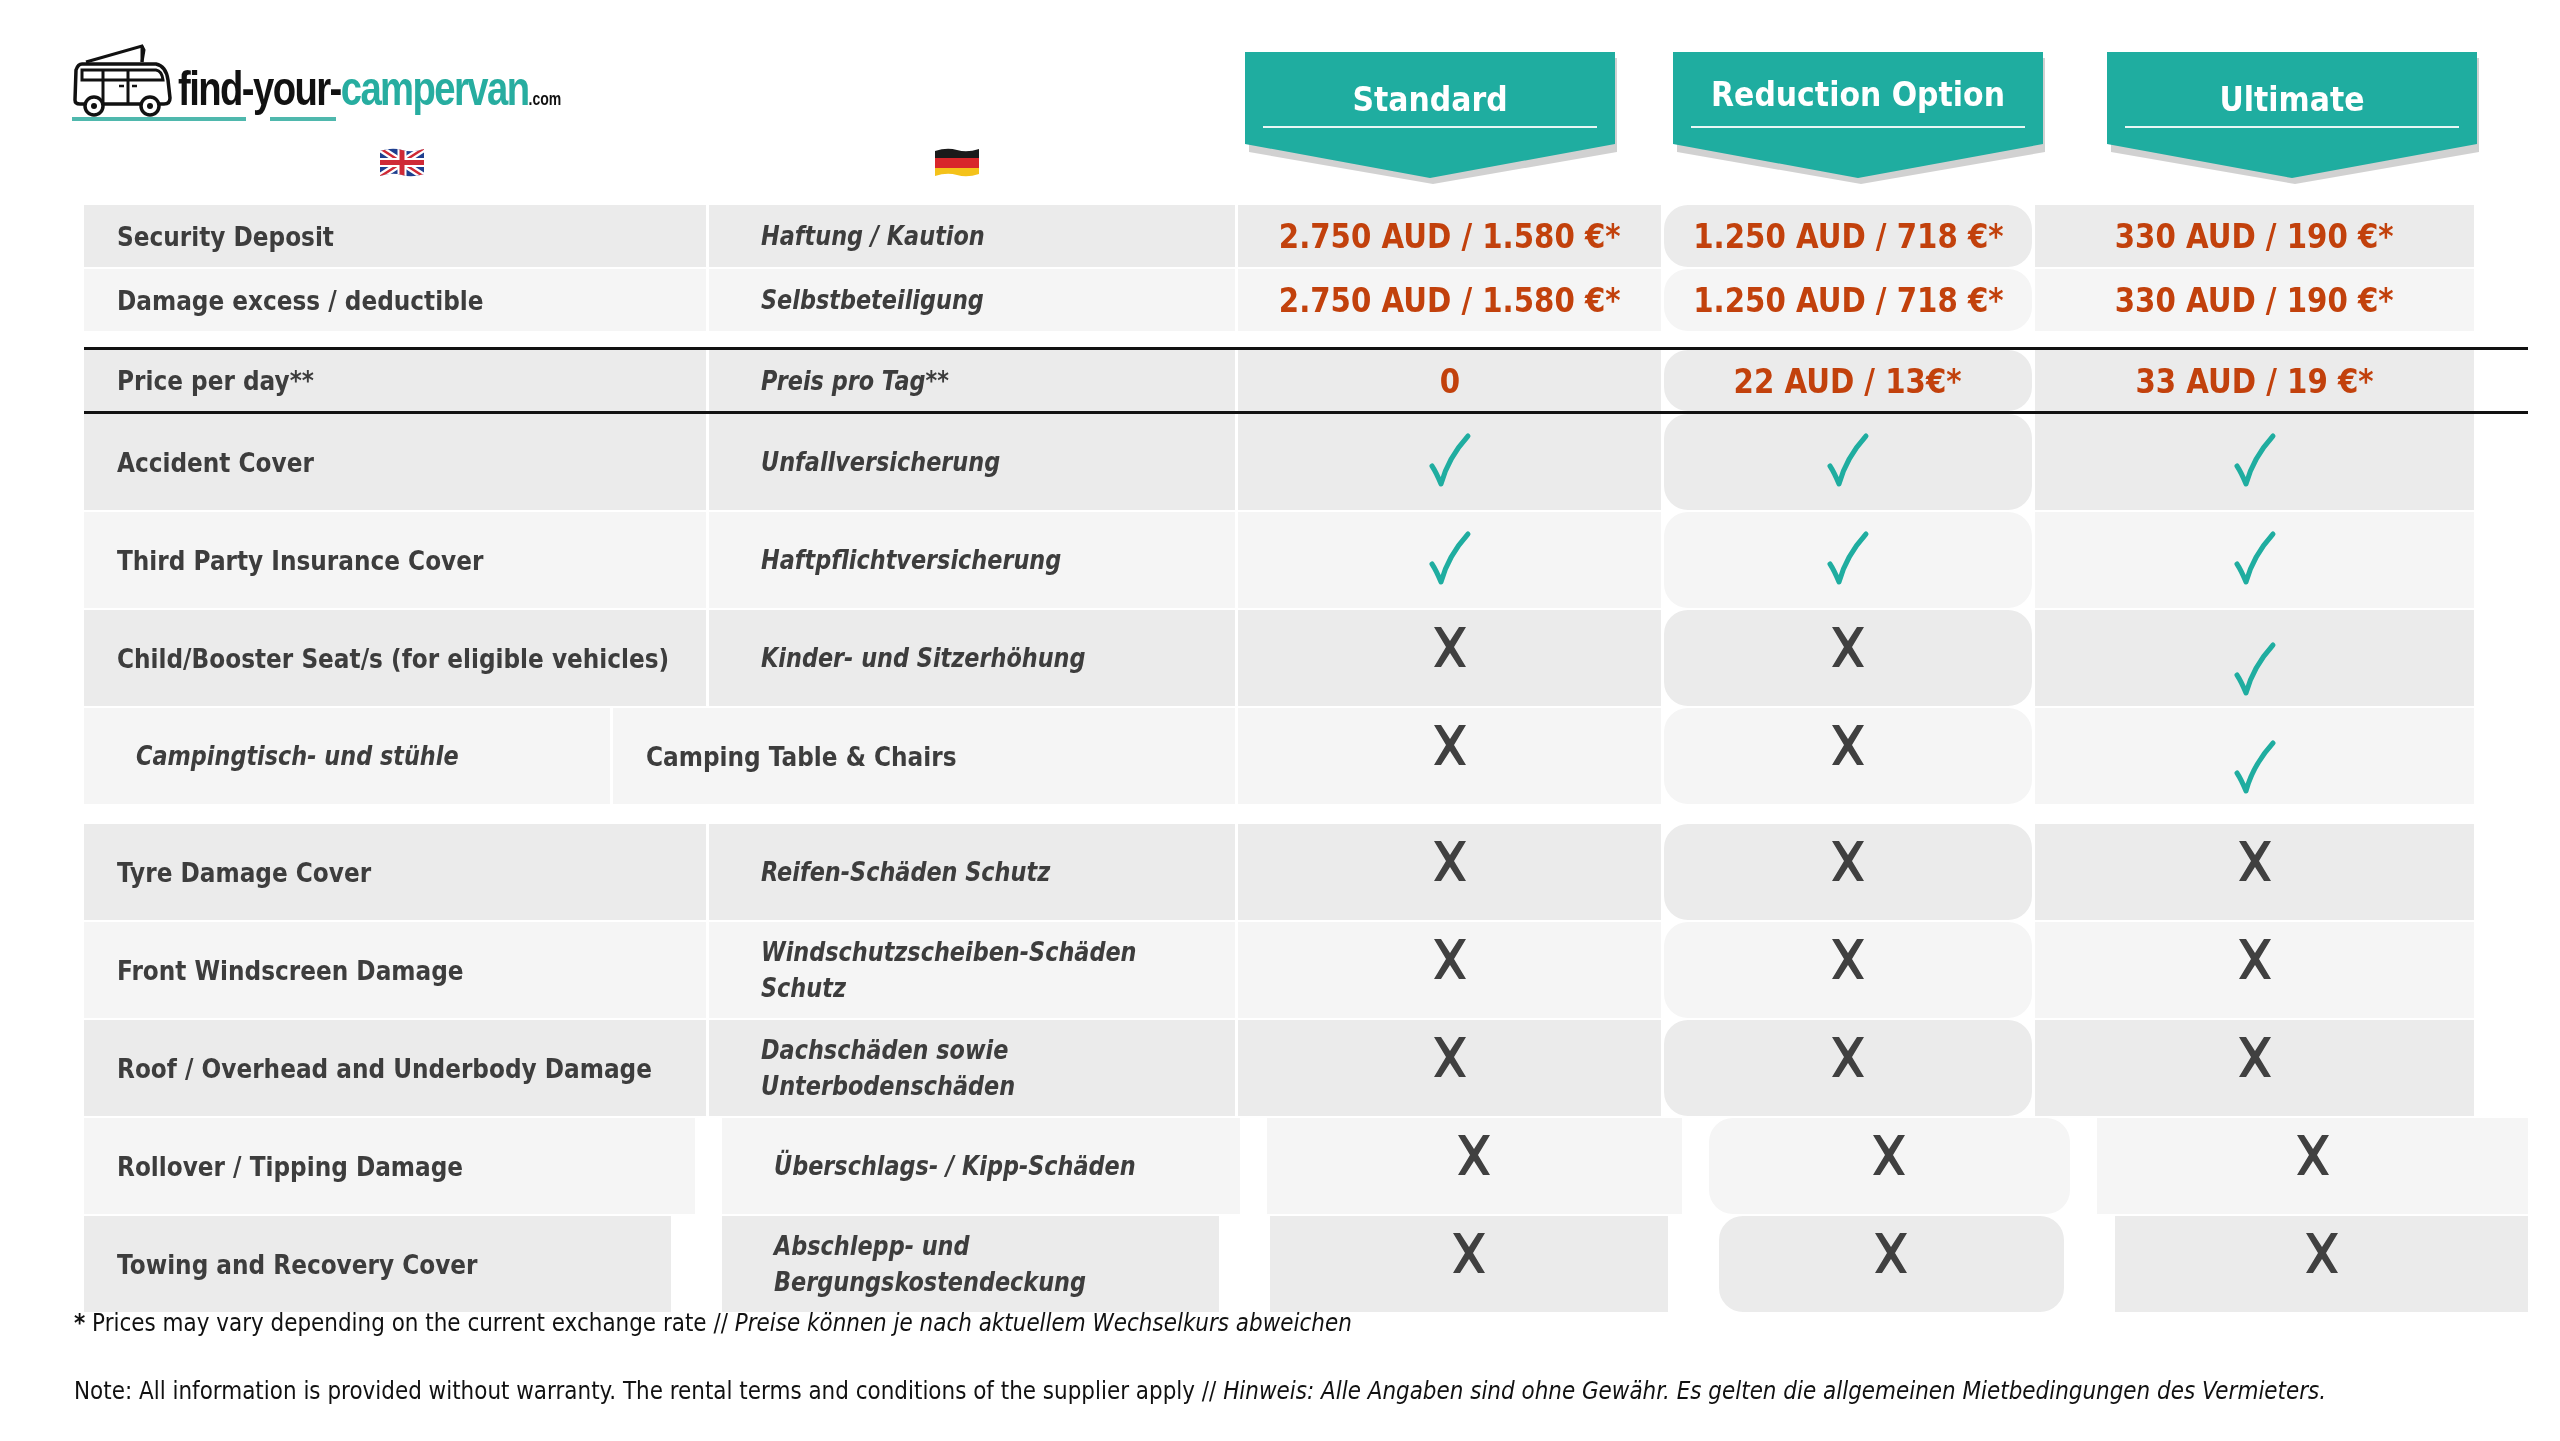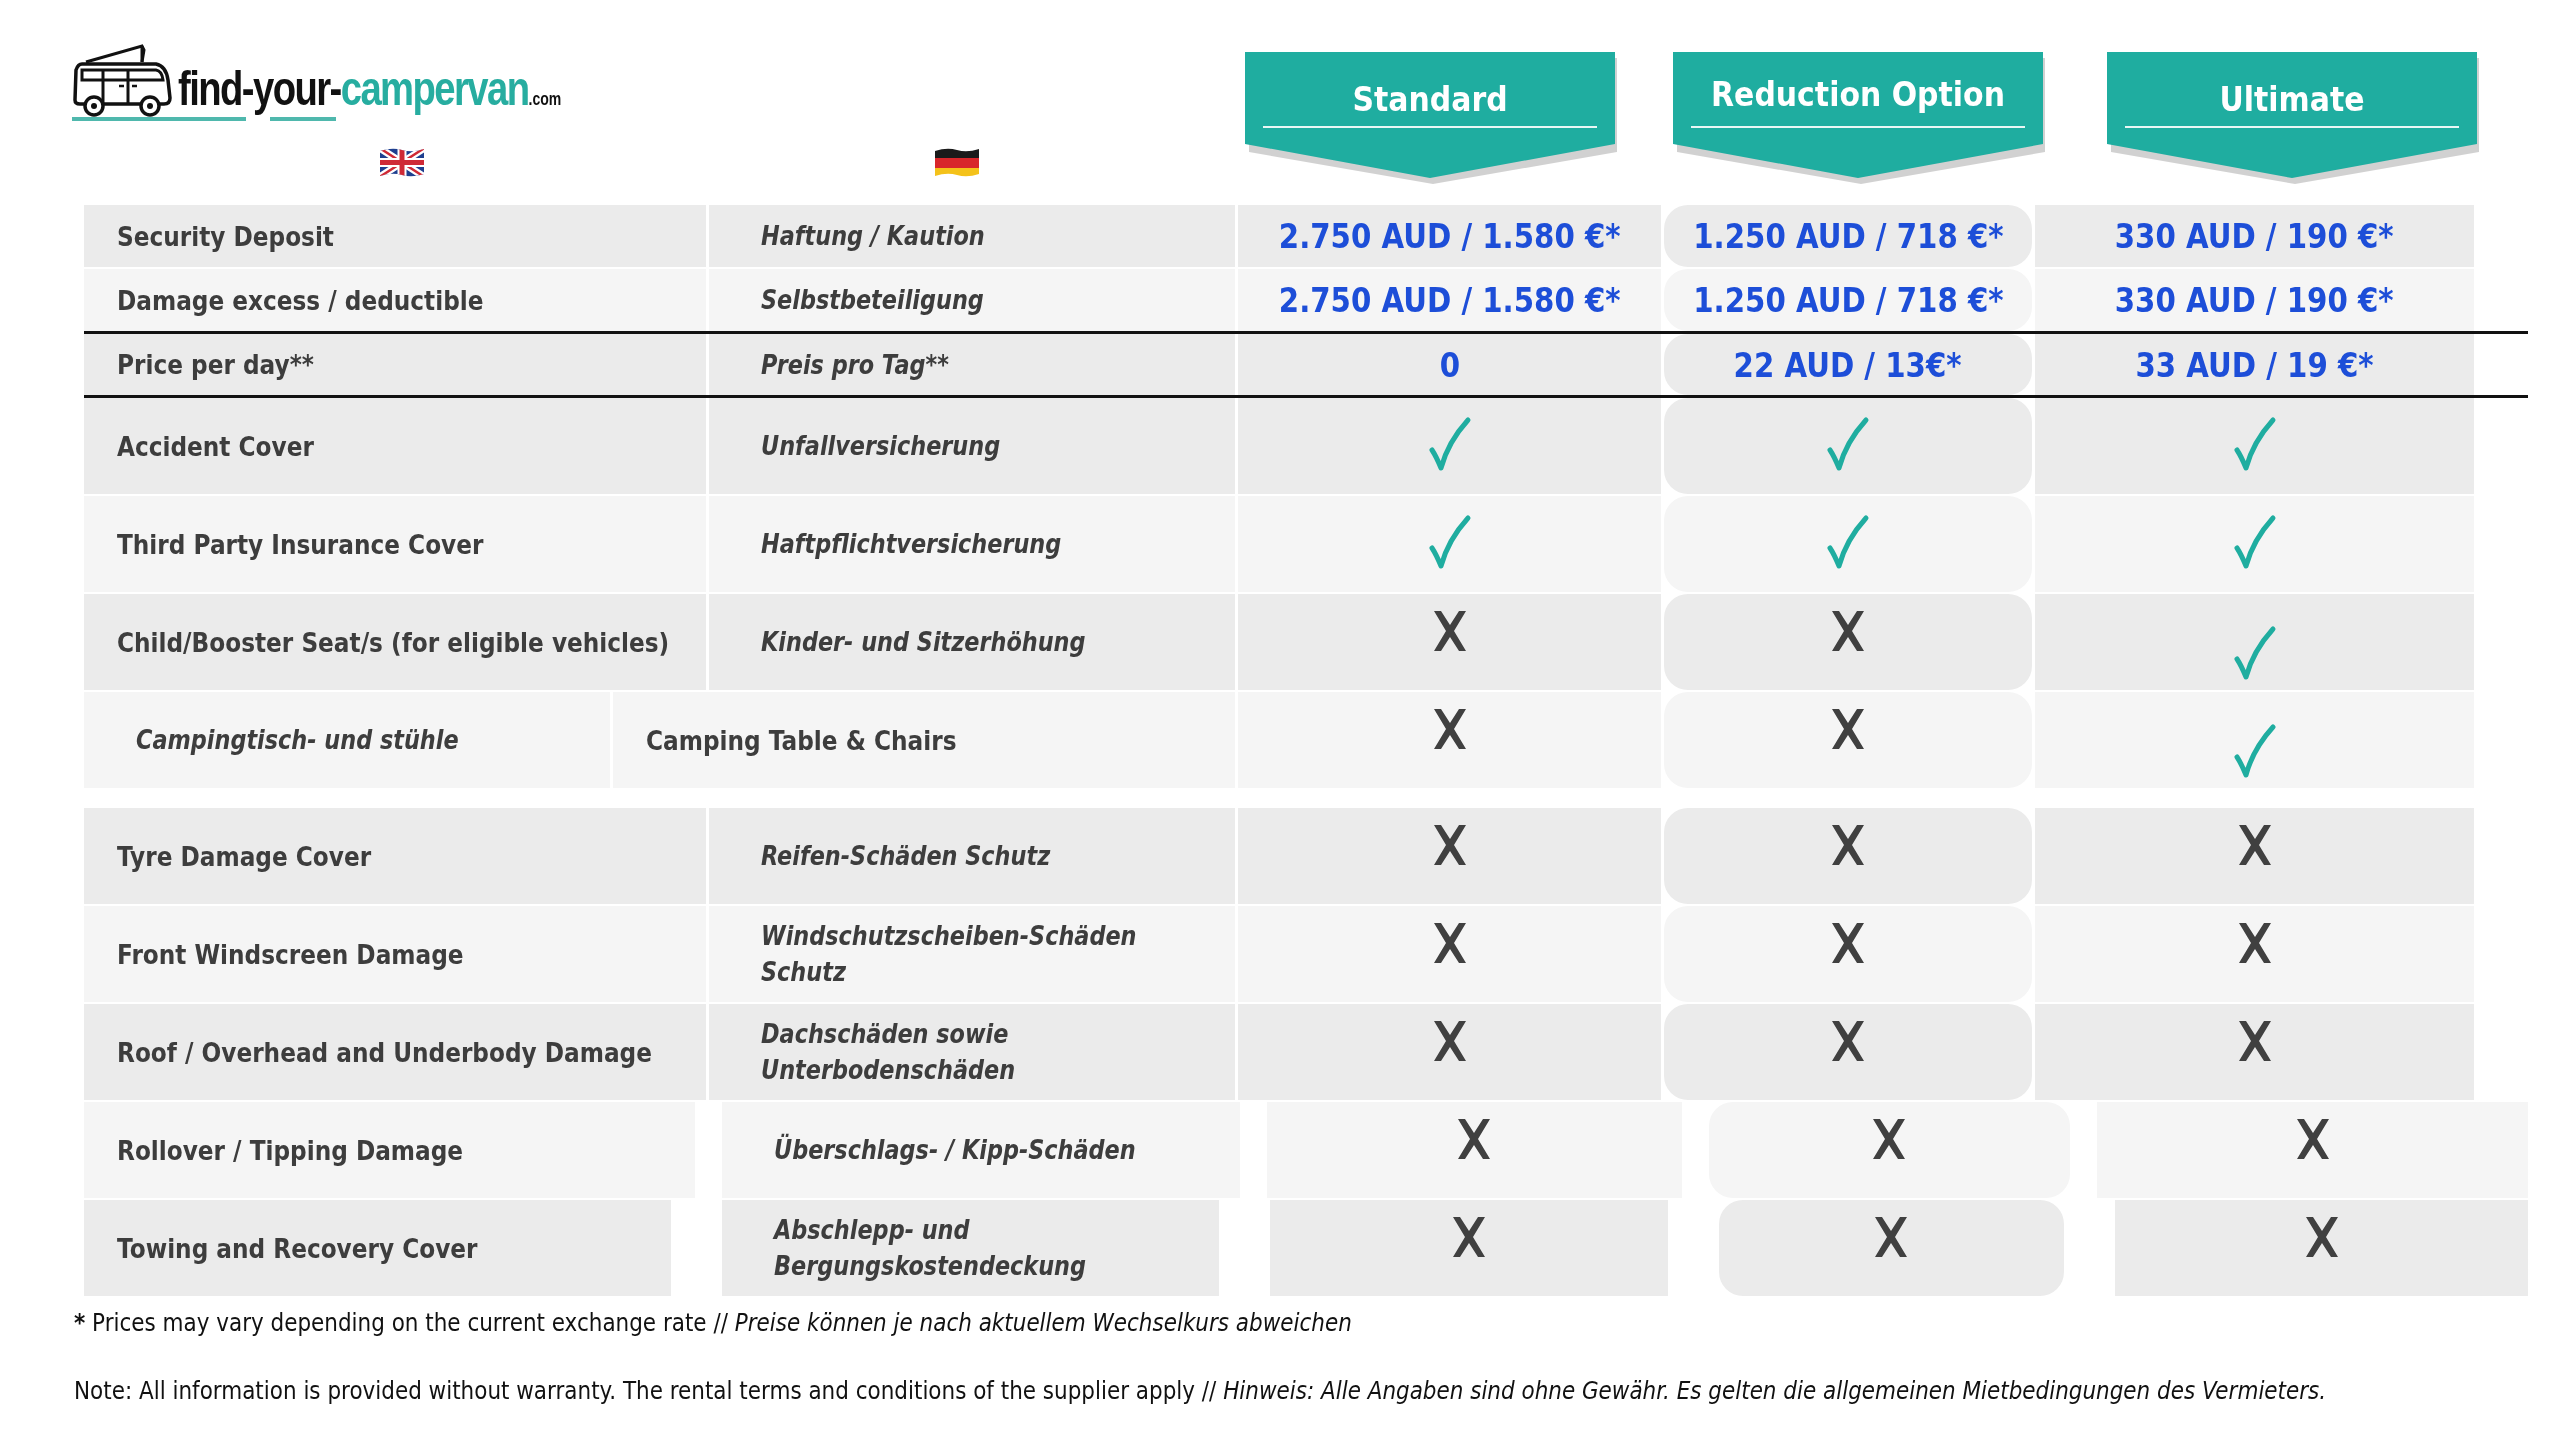--- a/index.html
+++ b/index.html
@@ -30,27 +30,27 @@
     .badge-ultimate { left: 2107px; }
 
     
     .table { position: absolute; left: 84px; top: 205px; width: 2444px; }
     .row { position: relative; display: flex; width: 100%; }
     .row.odd .cell { background: #ebebeb; }
     .row.even .cell { background: #f5f5f5; }
     .row.short { height: 62px; }
     .row.tall { height: 96px; }
     .row + .row { margin-top: 2px; }
-    .row.thick-top { border-top: 3px solid #111111; margin-top: 0; }
+    .row.thick-top { border-top: 3px solid #111111; margin-top: 16px; }
     .row.thick-bottom { border-bottom: 3px solid #111111; }
     .cell { position: relative; display: flex; align-items: center; height: 100%; }
     .cell + .cell { margin-left: 3px; }
     .c-en { width: 622px; padding-left: 33px; font-weight: bold; font-size: 27px; color: #3d3d3d; font-family: "DejaVu Sans", sans-serif; }
     .c-de { width: 526px; padding-left: 52px; font-weight: bold; font-style: italic; font-size: 26px; color: #3d3d3d; font-family: "DejaVu Sans", sans-serif; line-height: 36px; }
-    .c-val { justify-content: center; font-weight: bold; font-size: 34px; color: #1d4ed8; font-family: "DejaVu Sans", sans-serif; }
+    .c-val { justify-content: center; font-weight: bold; font-size: 34px; color: #c2410c; font-family: "DejaVu Sans", sans-serif; }
     .c-val1 { width: 423px; }
     .c-val2 { width: 368px; border-radius: 24px; }
     .c-val3 { width: 439px; }
     .c-en span, .c-de span, .c-val span.txt { display: inline-block; transform: scaleX(0.86); transform-origin: left center; white-space: nowrap; }
     .c-val span.txt { transform-origin: center center; }
     .c-de span { white-space: normal; }
 
     .icon { display: block; width: 52px; height: 56px; margin-top: -8px; }
 
     

